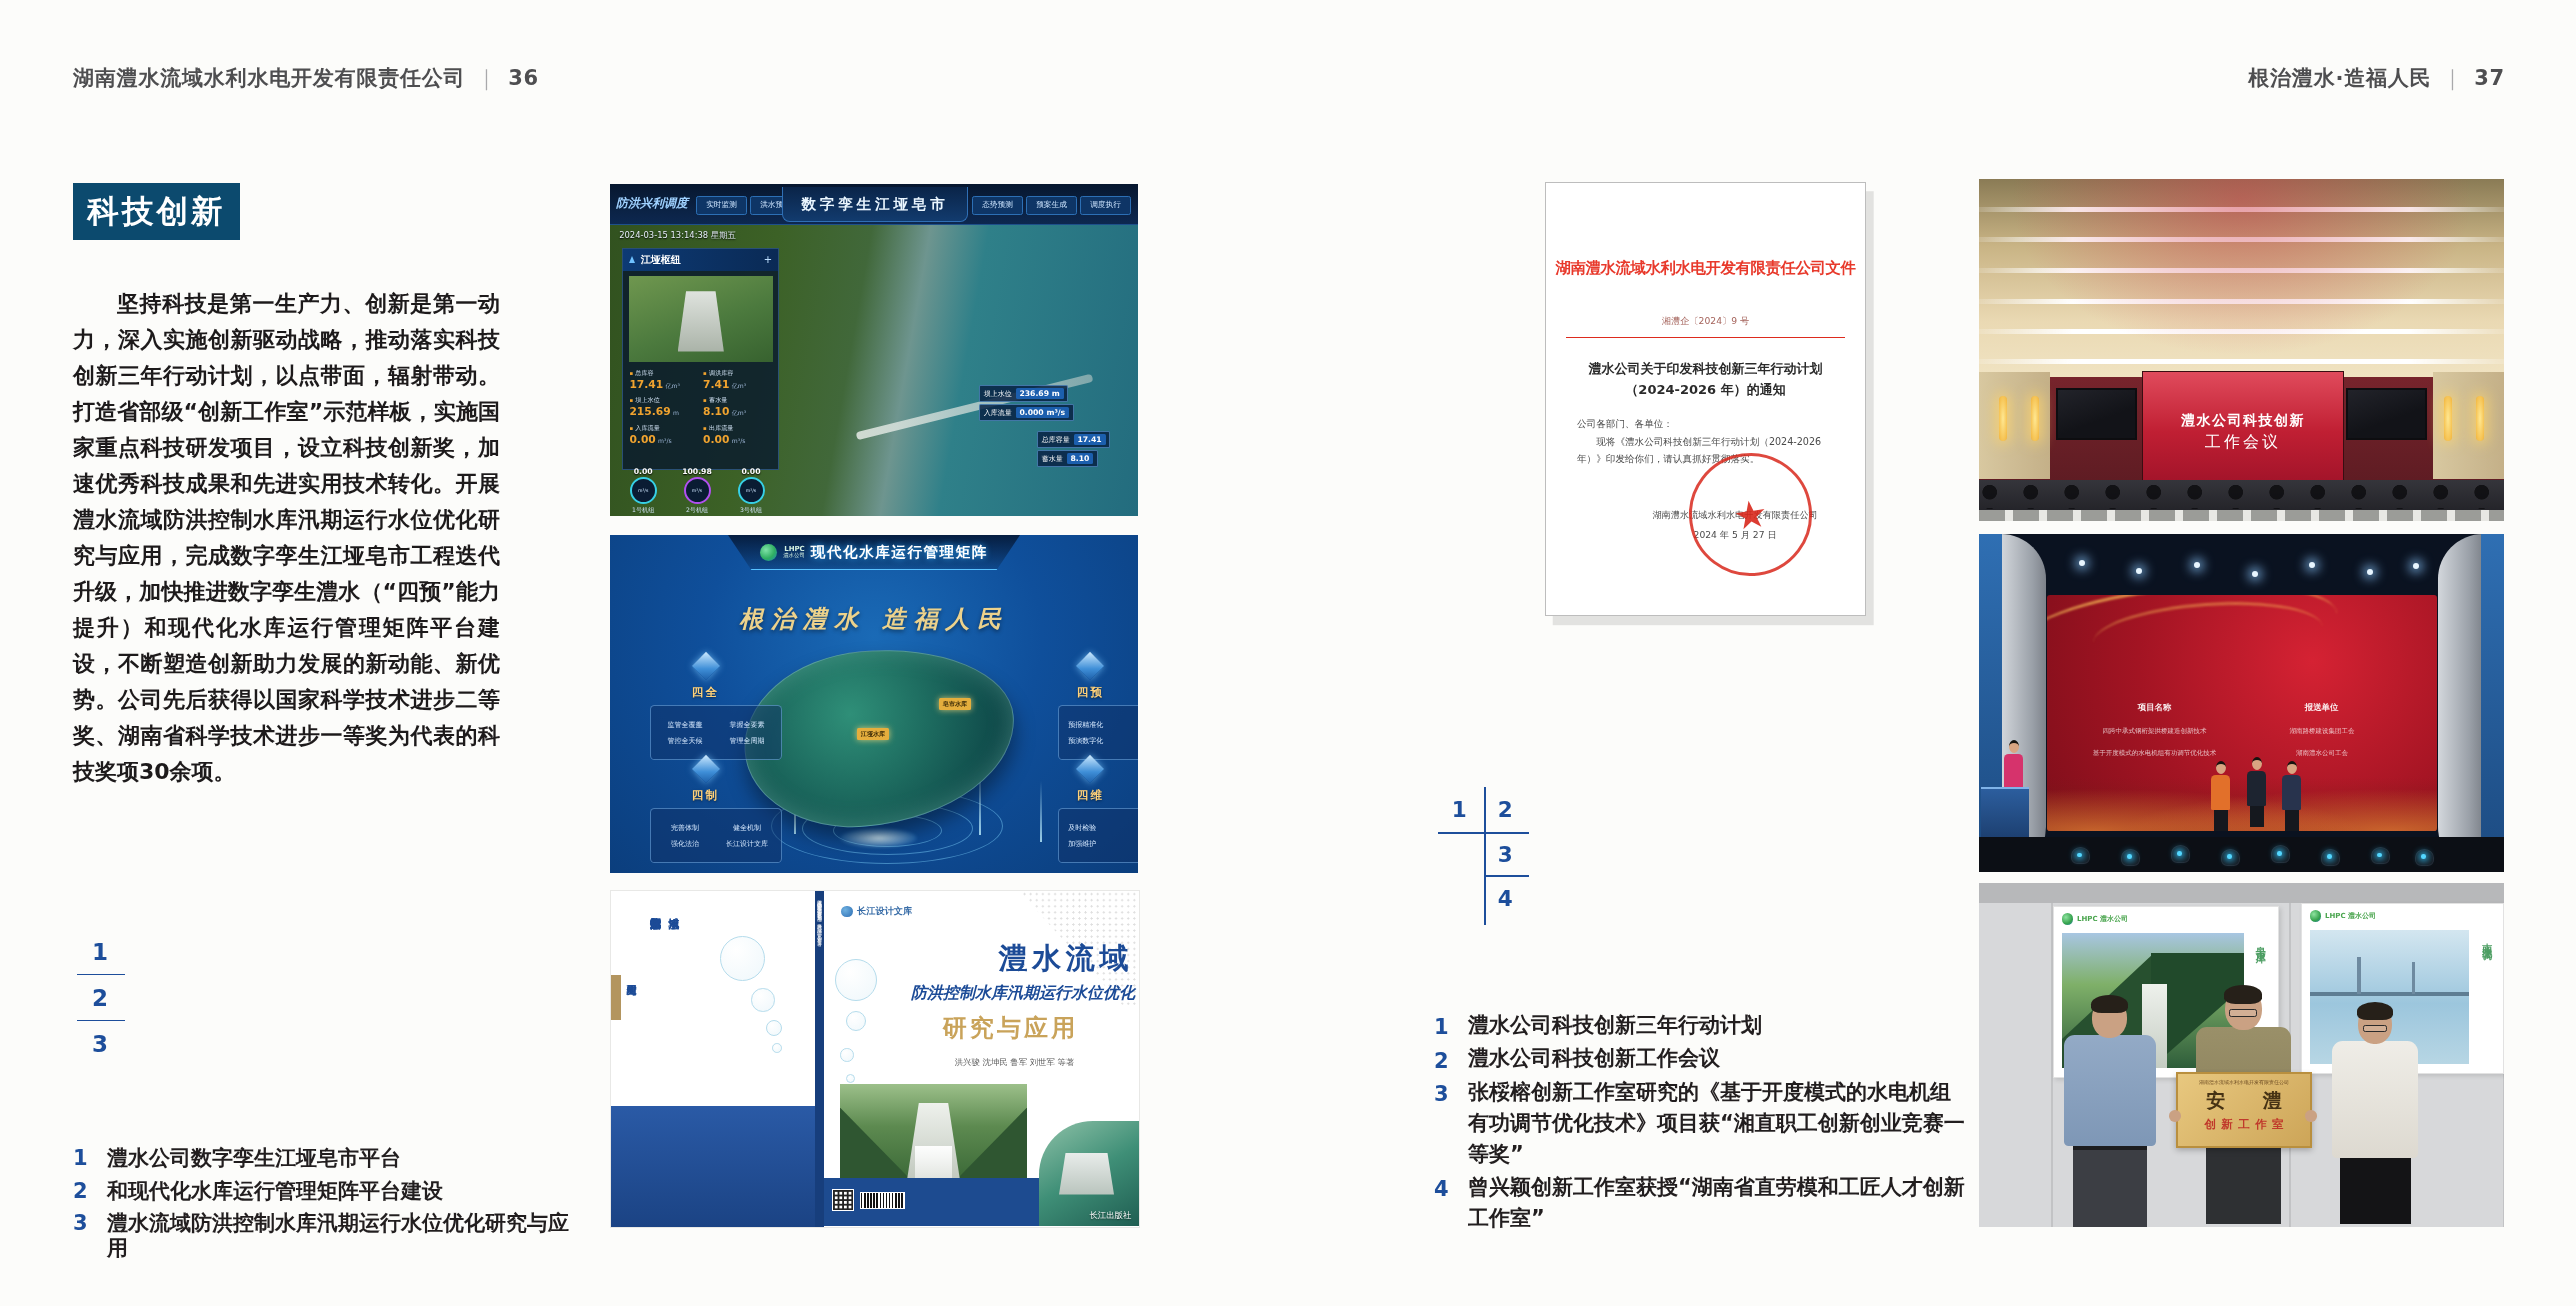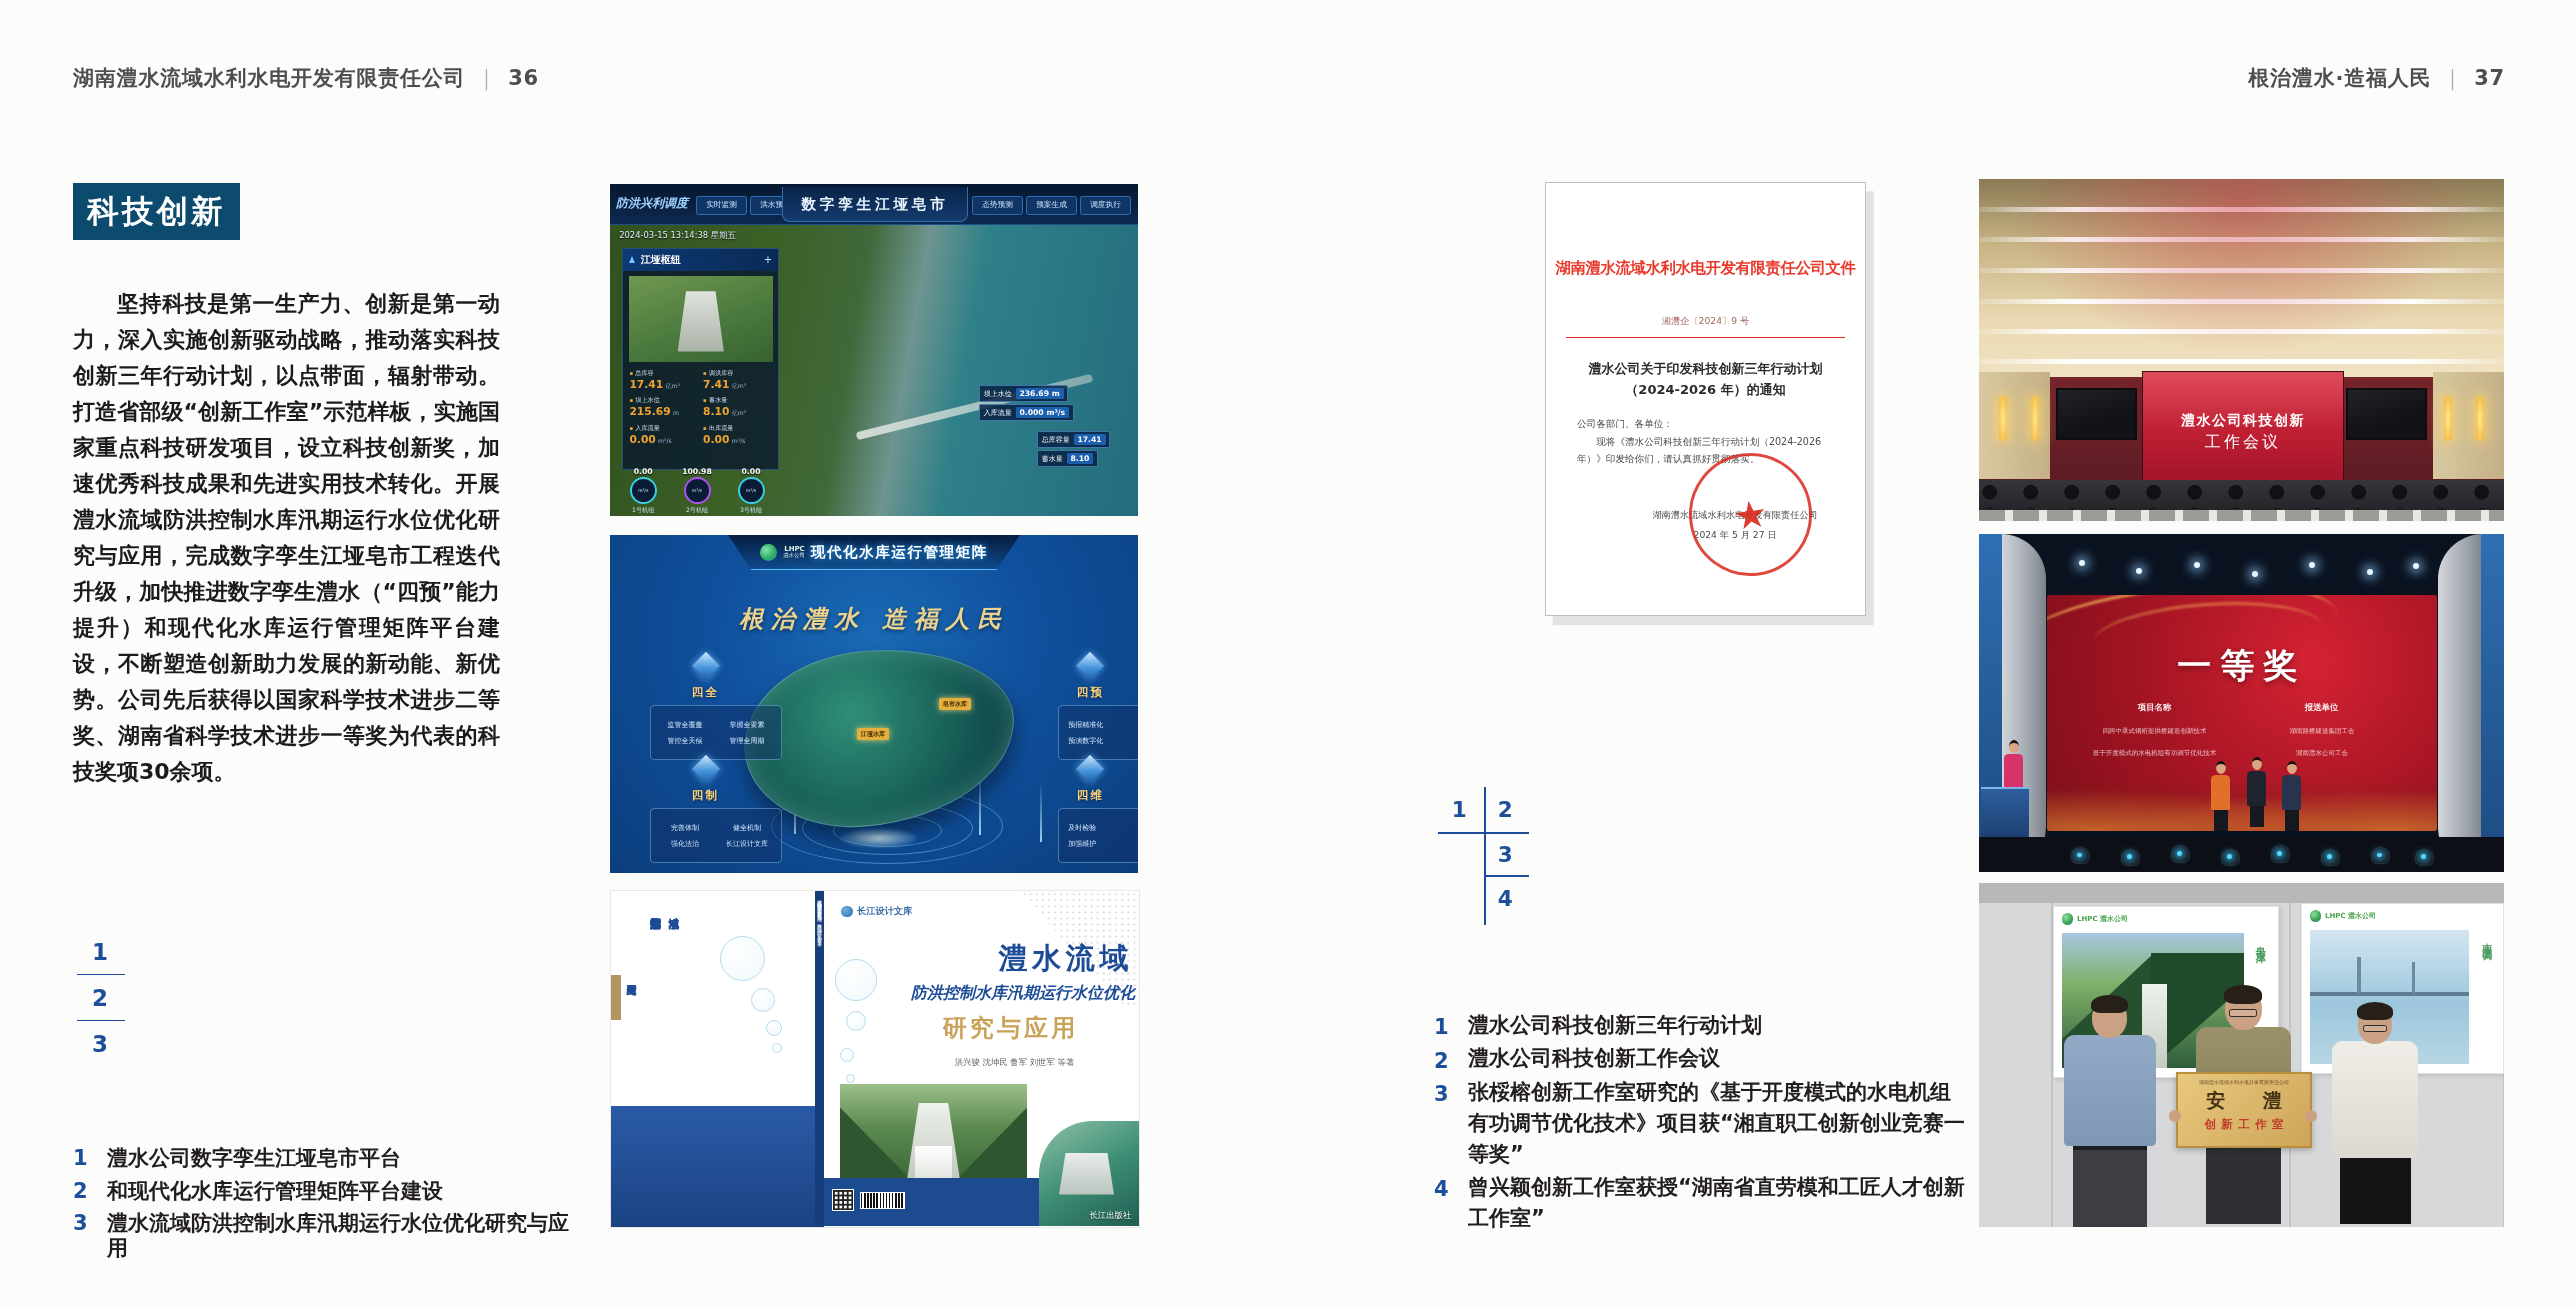--- a/index.html
+++ b/index.html
@@ -491,21 +491,20 @@
     <div class="spot" style="left:330px;top:28px;"></div>
     <div class="spot" style="left:388px;top:35px;"></div>
     <div class="spot" style="left:434px;top:29px;"></div>
     <div class="ph2pillar" style="left:21.5px;border-radius:0 46px 46px 0;"></div>
     <div class="ph2pillar" style="right:21.5px;border-radius:46px 0 0 46px;"></div>
     <div class="ph2side" style="left:0;"></div>
     <div class="ph2side" style="right:0;"></div>
     <div class="ph2screen">
       <div class="swoosh" style="left:-31px;top:-7.7px;width:322px;height:84px;transform:rotate(-6deg);"></div>
       <div class="swoosh" style="left:46px;top:7.7px;width:230px;height:61px;transform:rotate(-4deg);opacity:.6;"></div>
-      <div class="ph2title">一等奖</div>
       <div class="ph2h" style="left:23px;top:107px;">项目名称</div>
       <div class="ph2r" style="left:11.5px;top:132px;">四跨中承式钢桁架拱桥建造创新技术</div>
       <div class="ph2r" style="left:11.5px;top:154px;">基于开度模式的水电机组有功调节优化技术</div>
       <div class="ph2h" style="right:31px;top:107px;">报送单位</div>
       <div class="ph2r" style="right:19px;top:132px;">湖南路桥建设集团工会</div>
       <div class="ph2r" style="right:19px;top:154px;">湖南澧水公司工会</div>
       <div class="ph2sky"></div>
     </div>
     <div class="person" style="left:230px;top:227px;">
       <div class="head"></div>

